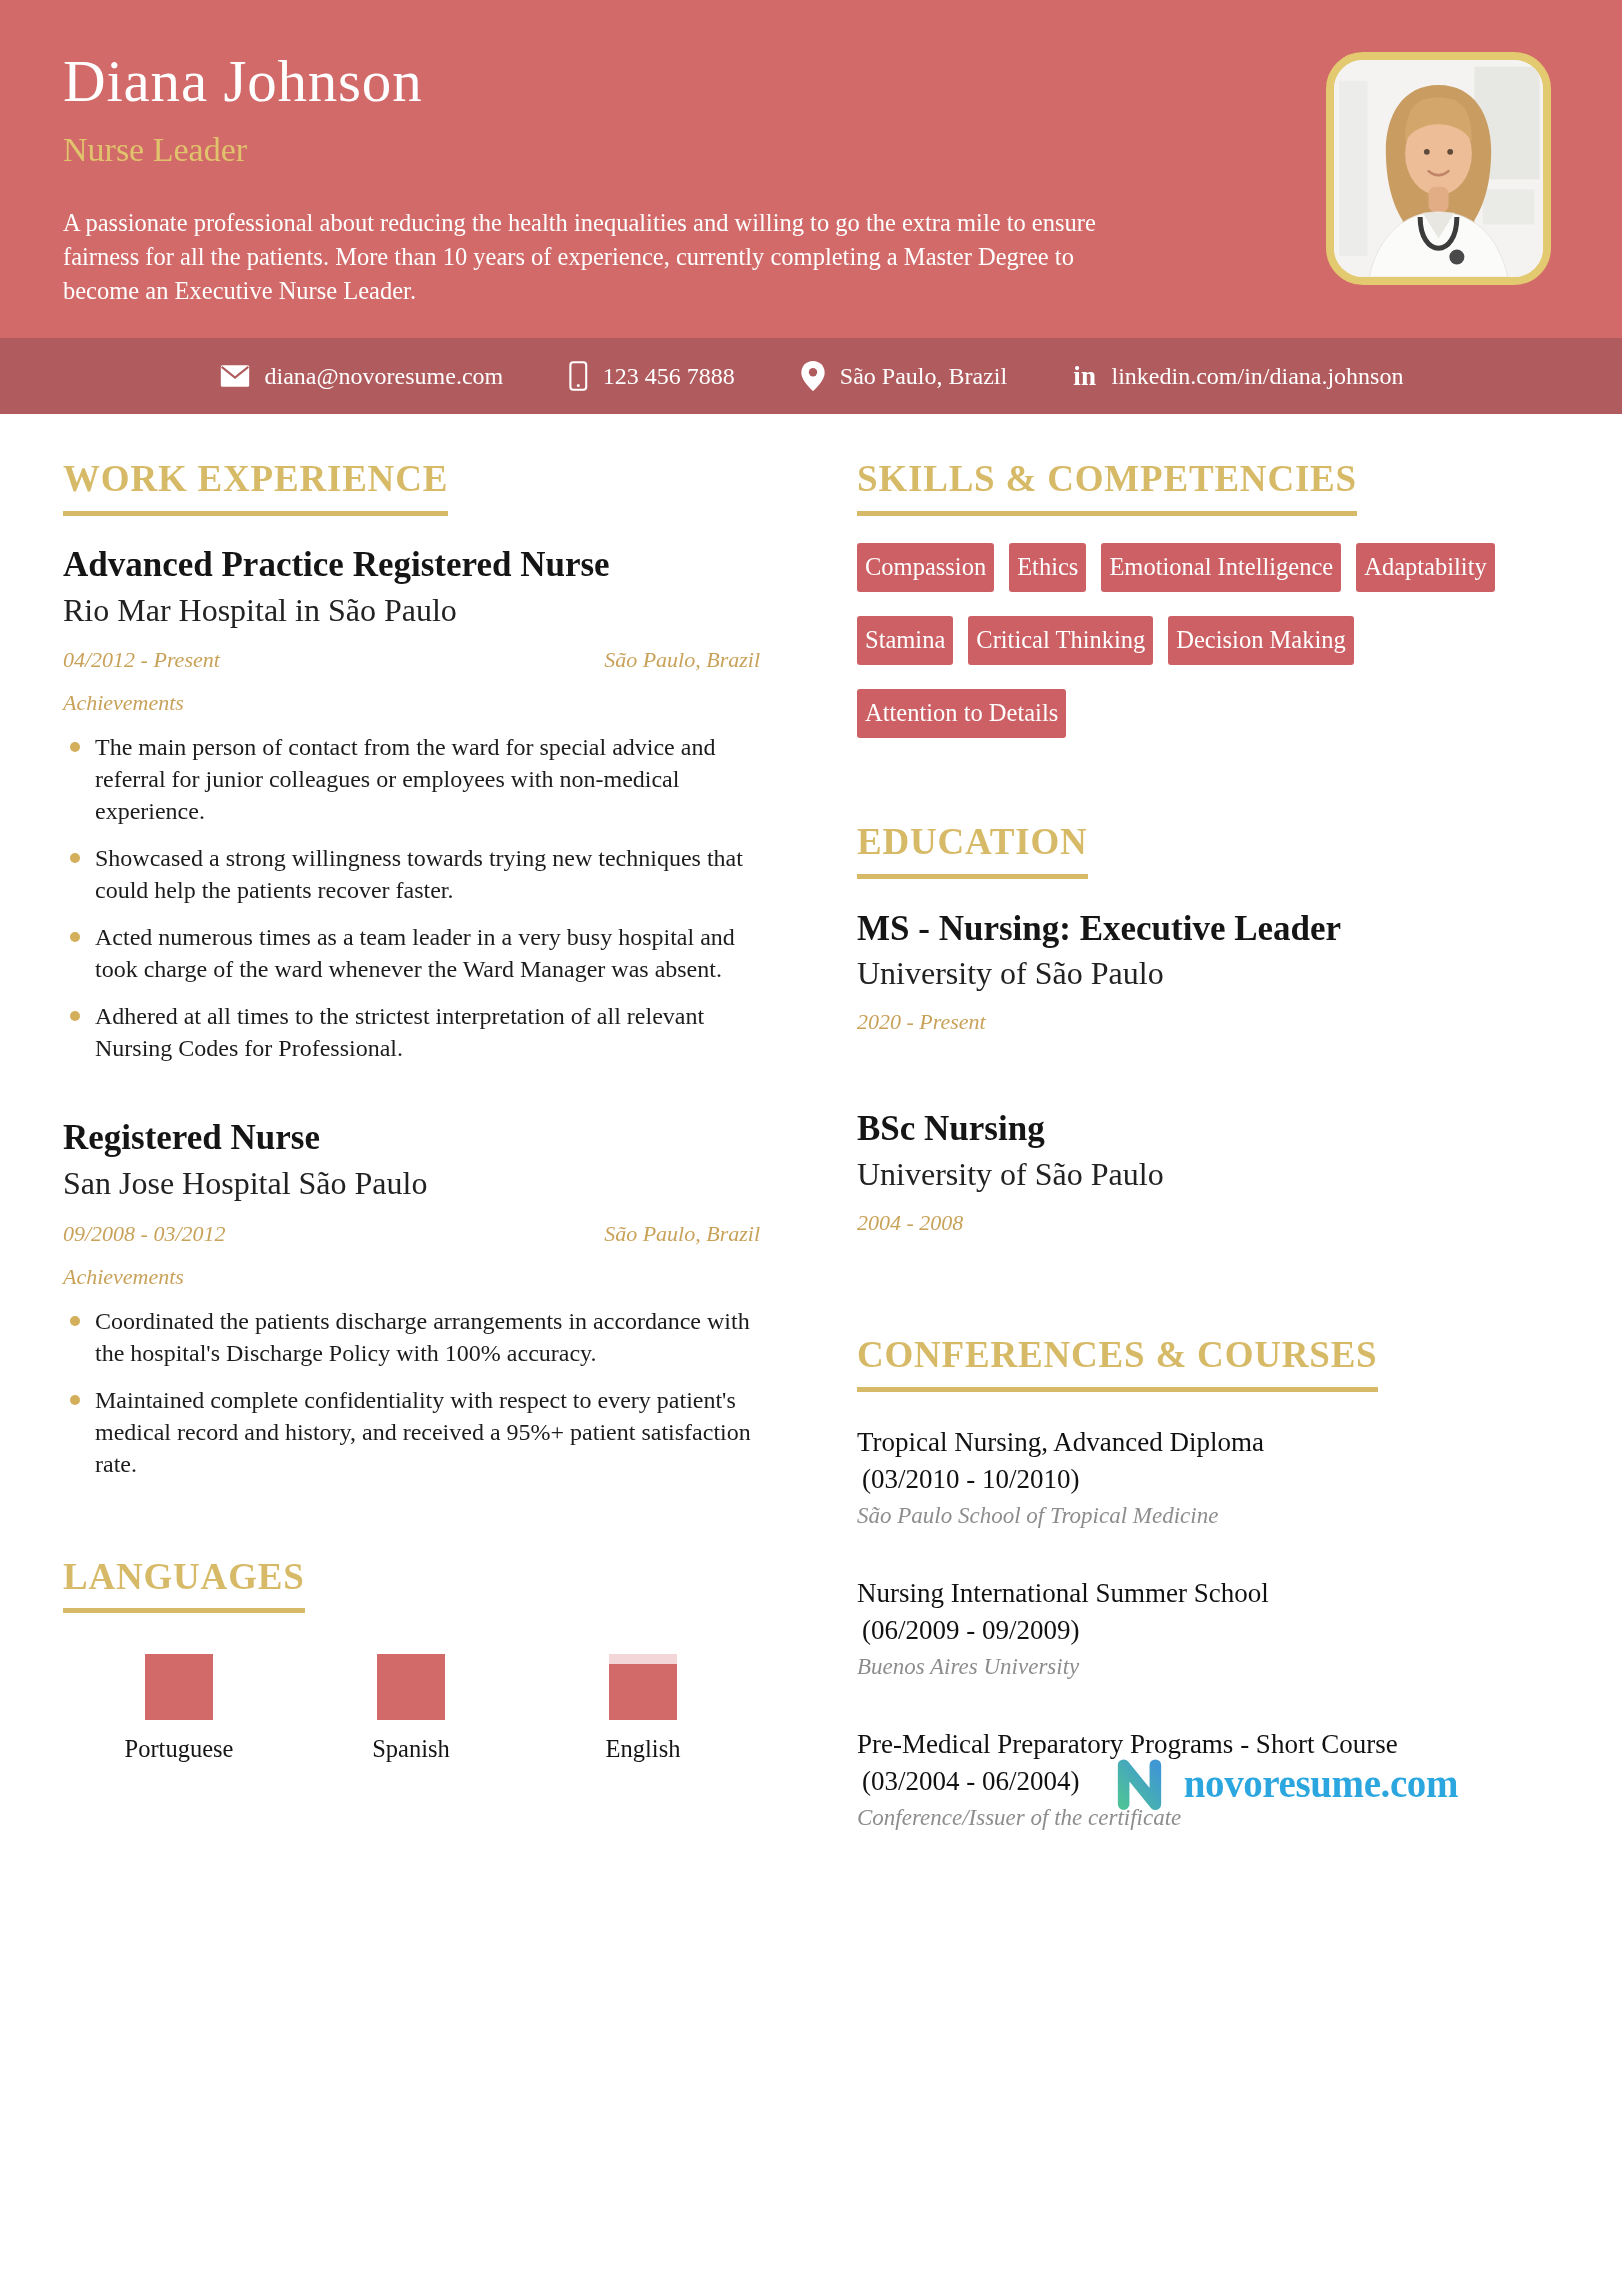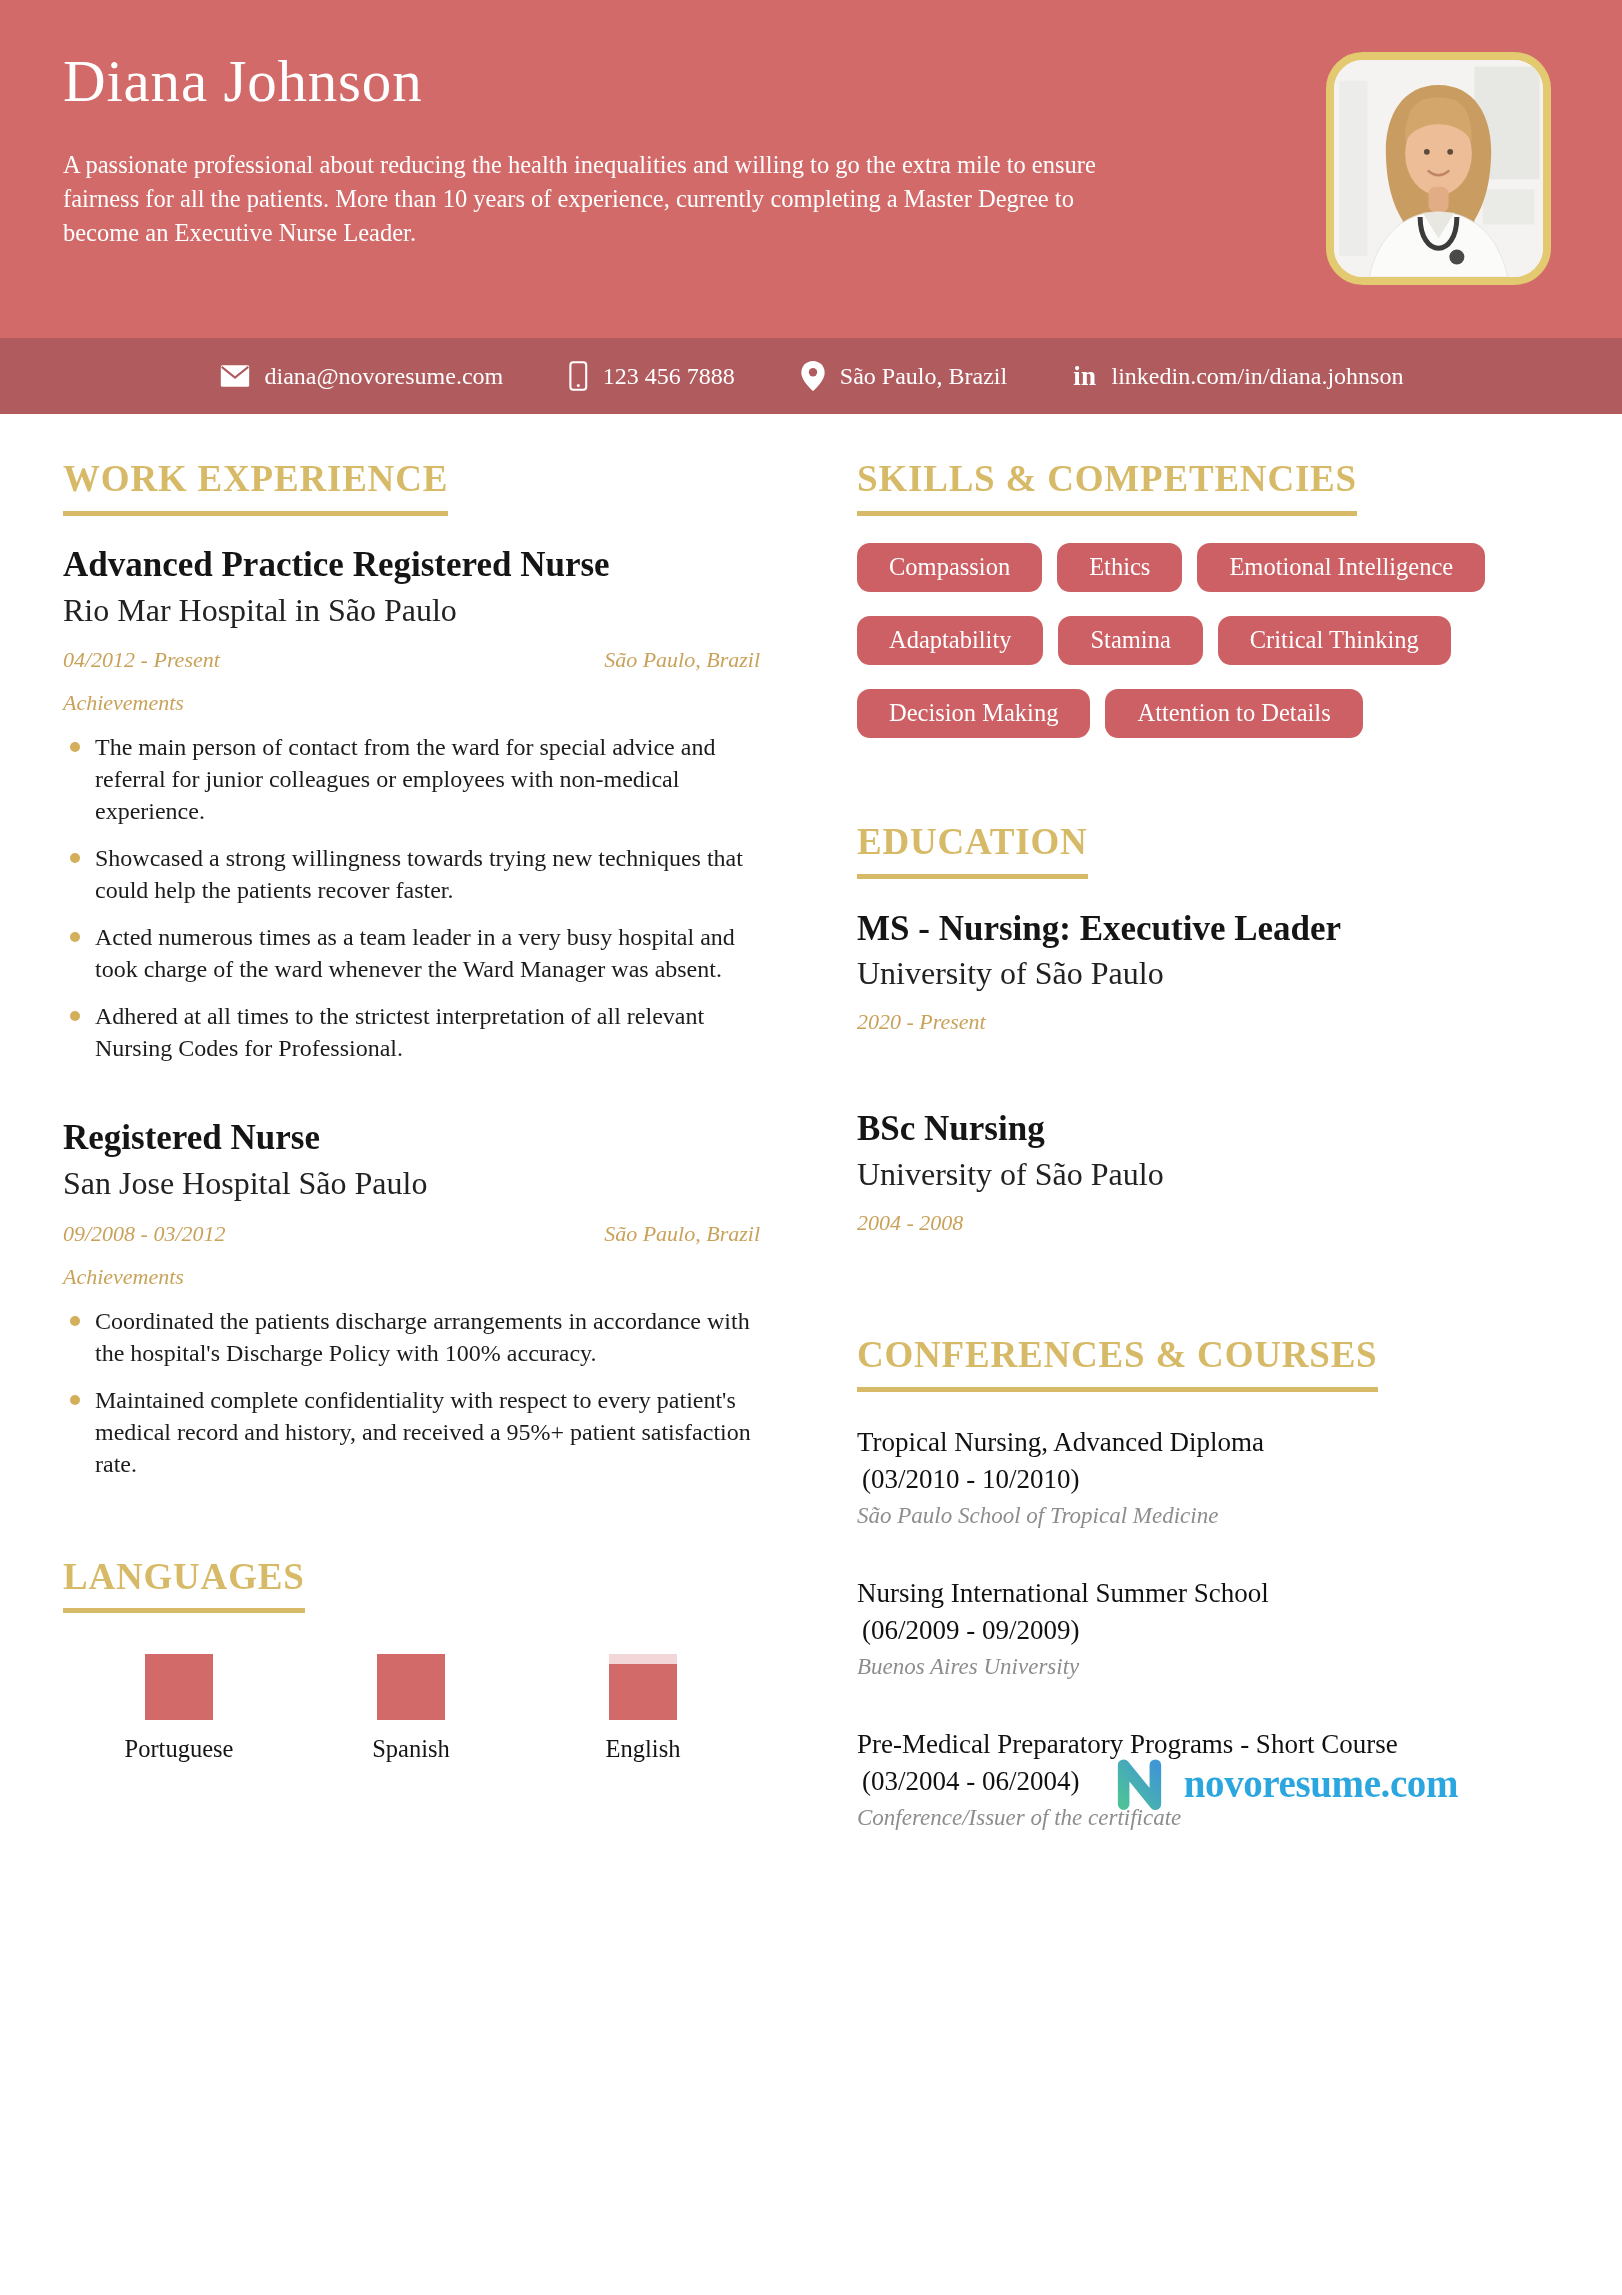--- a/index.html
+++ b/index.html
@@ -54,21 +54,21 @@
   .languages { margin-top:78px; }
   .lang-row { display:flex; margin-top:41px; }
   .lang-item { width:232px; display:flex; flex-direction:column; align-items:center;text-align:right; }
   .lang-bar { position:relative; width:68px; height:66px; background:#f3d7d8; overflow:hidden; }
   .lang-fill { position:absolute; bottom:0; left:0; width:100%; background:#d26a6a; }
   .lang-label { margin-top:15px; font-size:24.5px; color:#151515; }
 
   
   .pills { display:flex; flex-wrap:wrap; gap:24px 15px; margin-top:27px; }
   .pill {
-    background:#cc6064; color:#ffffff; font-size:24.5px; padding:11px 32px; border-radius:13px; line-height:1.1;
+    background:#cc6064; color:#ffffff; font-size:24.5px; padding:11px 8px; border-radius:3px; line-height:1.1;
   }
   .pill.outline {
     background:#eab308; color:#151515; border:1.7px solid #c2c2c2;
   }
 
   .education { margin-top:85px; }
   .edu-entry { margin-top:30px; }
   .edu-entry + .edu-entry { margin-top:74px; }
   .edu-degree { font-size:35px; font-weight:bold; color:#151515; }
   .edu-school { font-size:32px; color:#222222; margin-top:6.8px; }
@@ -87,20 +87,21 @@
   .footer { position:absolute; right:165px; bottom:42px; display:flex; align-items:center; gap:13.5px; cursor:pointer; }
   .brand-text { font-size:39px; font-weight:bold; color:#2ba6de; letter-spacing:-0.4px; }
 </style>
 </head>
 <body>
 
 <div class="page">
 
   <div class="header">
     <div class="name">Diana Johnson</div>
+    <div class="job-title-top">Nurse Leader</div>
     <div class="summary">A passionate professional about reducing the health inequalities and willing to go the extra mile to ensure fairness for all the patients. More than 10 years of experience, currently completing a Master Degree to become an Executive Nurse Leader.</div>
 
     <div class="photo-frame">
       <svg viewBox="0 0 250 260">
         <rect x="0" y="0" width="250" height="260" fill="#f4f3f1"></rect>
         <rect x="6" y="25" width="34" height="210" fill="#ececea"></rect>
         <rect x="168" y="8" width="78" height="135" fill="#e7e7e4"></rect>
         <rect x="178" y="155" width="62" height="42" fill="#eaeae7"></rect>
         <path d="M125 30 C80 30 60 70 62 115 C63 152 72 176 82 192 L90 258 L160 258 L168 192 C178 176 187 152 188 115 C190 70 170 30 125 30 Z" fill="#c99d62"></path>
         <ellipse cx="125" cy="112" rx="40" ry="50" fill="#edbd97"></ellipse>

